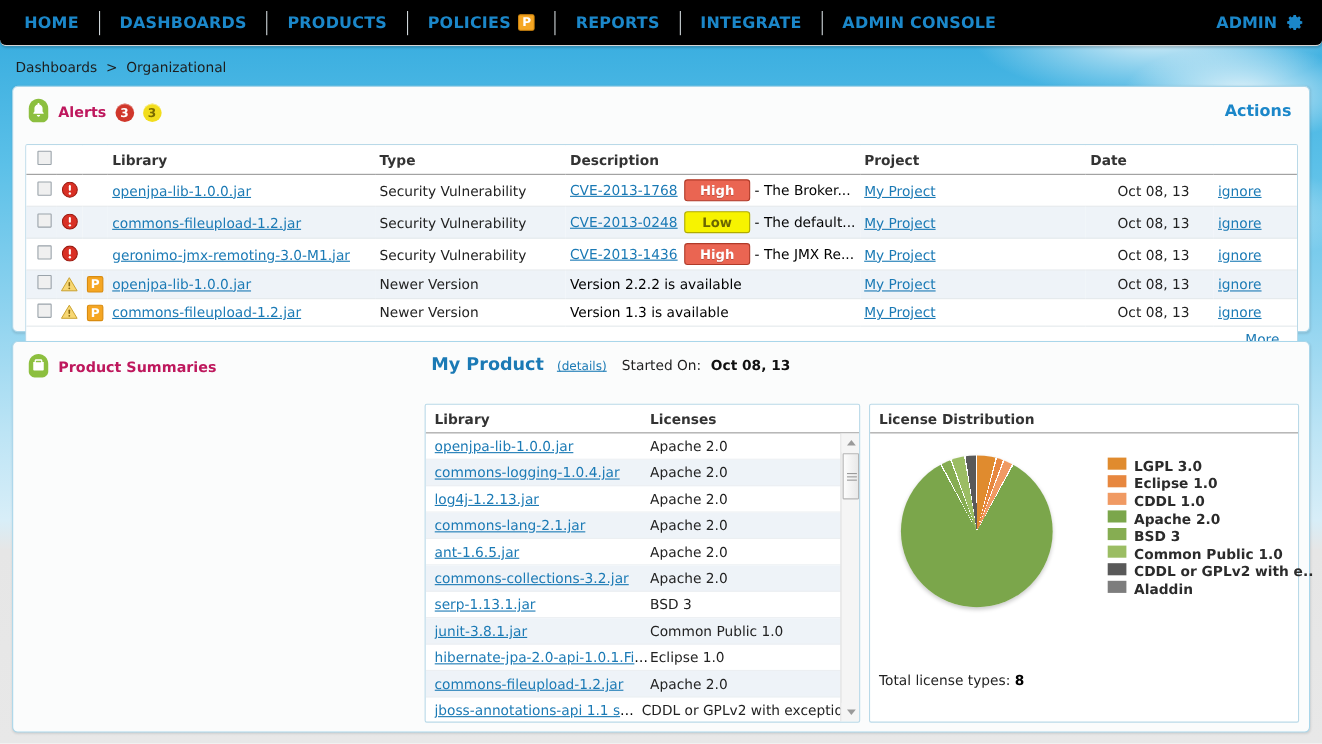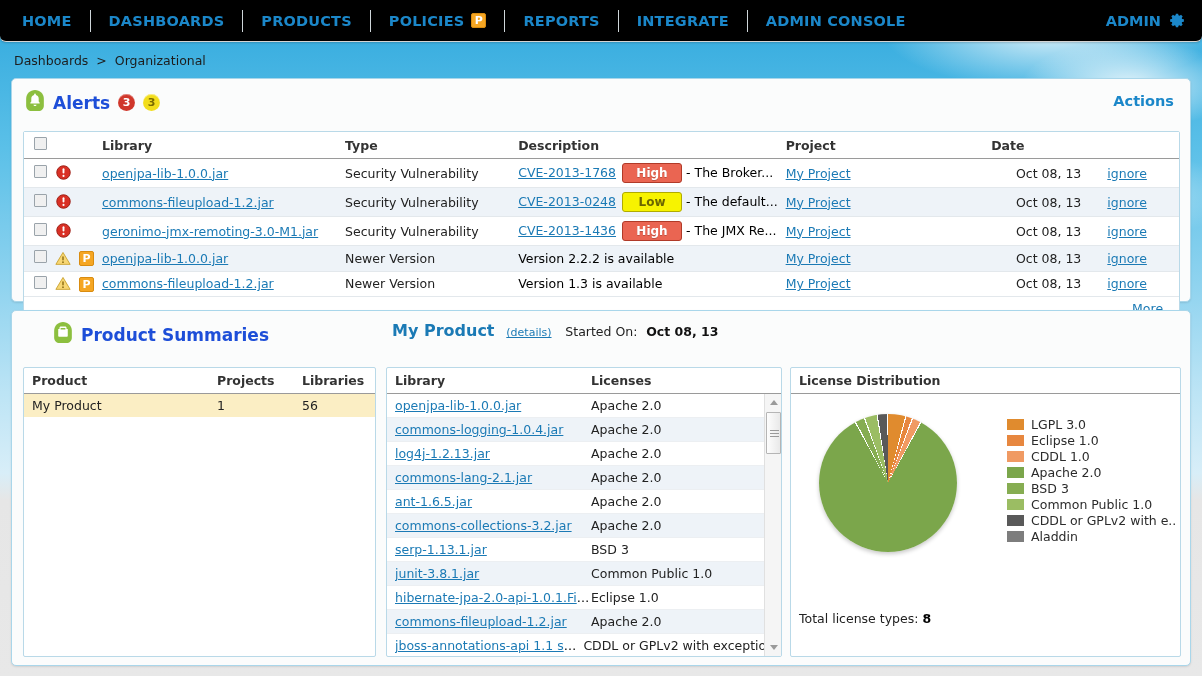--- a/index.html
+++ b/index.html
@@ -73,25 +73,25 @@
 
   
   .panel {
     position: absolute;
     background: #fbfcfc;
     border: 1px solid #a9d6ea;
     border-radius: 5px;
     box-shadow: 0 1px 2px rgba(0,0,0,.10);
   }
   #alerts-panel { left: 11px; top: 78px; width: 1180px; height: 224px; }
-  #summary-panel { left: 11px; top: 310px; width: 1180px; height: 356px; padding-left: 28px; }
+  #summary-panel { left: 11px; top: 310px; width: 1180px; height: 356px; }
 
   
   .sec-head { display: flex; align-items: center; padding: 10px 0 0 12px; }
-  .sec-title { font-size: 17px; font-weight: bold; color: #1d4ed8; margin-left: 7px; }
+  .sec-title { font-size: 13px; font-weight: bold; color: #be185d; margin-left: 7px; }
   .cnt-badge {
     display: inline-block; width: 17px; height: 17px; line-height: 17px;
     border-radius: 50%; text-align: center; font-size: 11px; font-weight: bold;
     margin-left: 8px; color: #fff;
   }
   .cnt-red { background: #d0372b; box-shadow: inset 0 1px 0 rgba(255,255,255,.35); }
   .cnt-yellow { background: #f2dd1c; color: #7a6a00; box-shadow: inset 0 1px 0 rgba(255,255,255,.45); }
 
   .actions-link {
     position: absolute; right: 16px; top: 14px;
@@ -182,21 +182,21 @@
   .arrow-up, .arrow-dn { position: absolute; left: 5px; width: 0; height: 0; border-left: 4px solid transparent; border-right: 4px solid transparent; }
   .arrow-up { top: 6px; border-bottom: 5px solid #9a9a9a; }
   .arrow-dn { bottom: 6px; border-top: 5px solid #9a9a9a; }
 
   
   .ld-head { font-weight: bold; font-size: 12.5px; color: #333; padding: 5px 8px; border-bottom: 1px solid #9a9a9a; }
   #pie-area { position: relative; height: 240px; }
   #pie { position: absolute; left: 28px; top: 20px; width: 138px; height: 138px; border-radius: 50%;
          box-shadow: 0 2px 4px rgba(0,0,0,.22); }
   #legend { position: absolute; left: 216px; top: 22px; }
-  .lg-item { display: flex; align-items: center; height: 16px; margin-bottom: 0px; }
+  .lg-item { display: flex; height: 16px; margin-bottom: 0px; font-weight: bold; }
   .lg-sw { width: 17px; height: 11px; margin-right: 7px; flex: none; }
   .lg-lbl { font-size: 12.5px; color: #2b2b2b; white-space: nowrap; }
   .ld-total { position: absolute; left: 8px; bottom: 8px; font-size: 12.5px; color: #222; }
   .ld-total b { color: #000; }
 </style>
 </head>
 <body>
 
 <div class="cloud c1"></div>
 <div class="cloud c2"></div>
@@ -374,38 +374,20 @@
     <span class="sec-title">Product Summaries</span>
   </div>
 
   <div id="prodtitle-wrap">
     <span class="pname">My Product</span>
     <span class="details">(details)</span>
     <span class="started">Started On:</span>
     <span class="startdate">Oct 08, 13</span>
   </div>
 
-  <div class="subpanel" id="prod-table">
-    <table class="plain">
-      <thead>
-        <tr>
-          <th style="width:185px;">Product</th>
-          <th style="width:85px;">Projects</th>
-          <th>Libraries</th>
-        </tr>
-      </thead>
-      <tbody id="prod-body">
-          <tr class="hl-row">
-            <td>My Product</td>
-            <td>1</td>
-            <td>56</td>
-          </tr>
-        </tbody>
-    </table>
-  </div>
 
   <div class="subpanel" id="lib-table">
     <div class="libhead">
       <div class="c1c">Library</div>
       <div class="c2c">Licenses</div>
     </div>
     <div class="liblist">
       <div id="lib-body">
           <div class="librow">
             <div class="c1c"><a class="lnk">openjpa-lib-1.0.0.jar</a></div>

